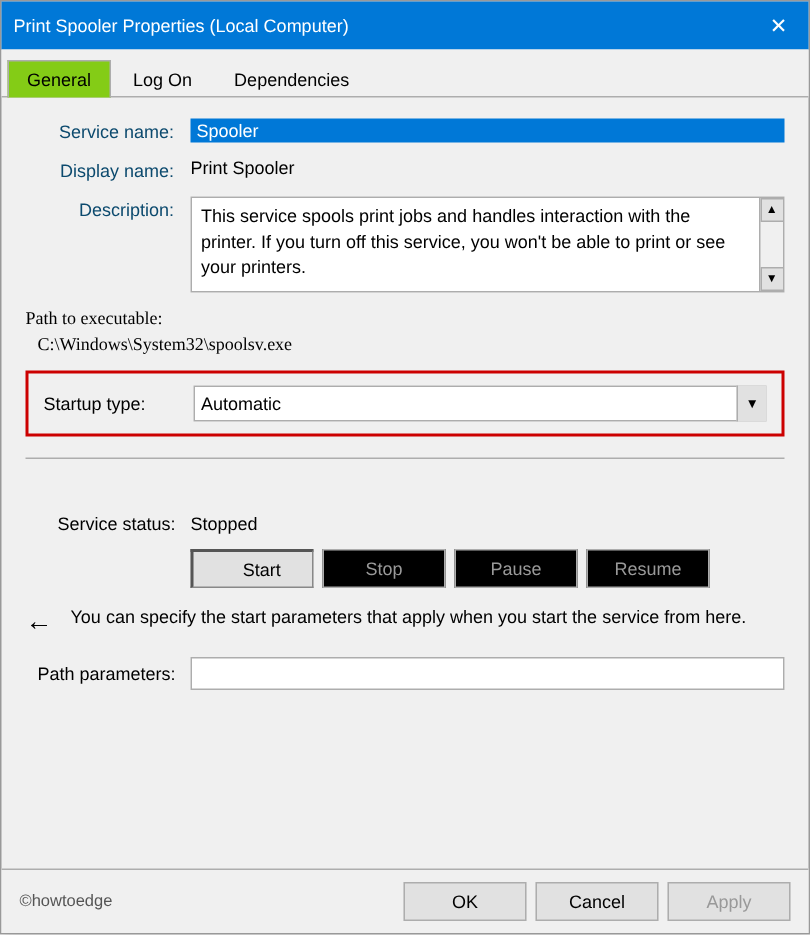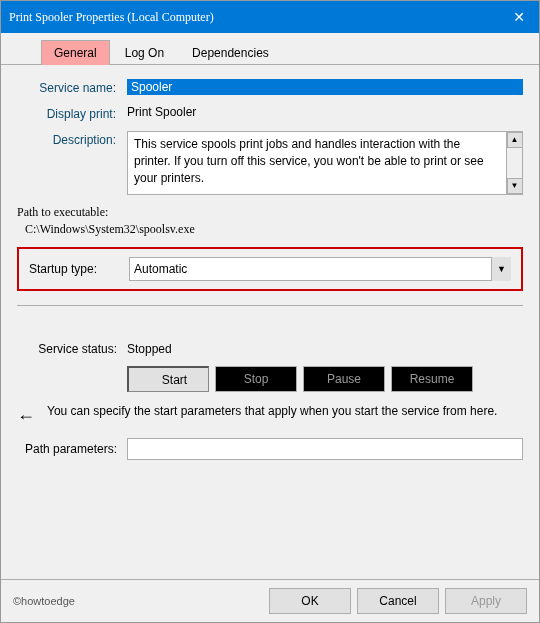--- a/index.html
+++ b/index.html
@@ -29,21 +29,20 @@
       display: flex;
       align-items: center;
       justify-content: space-between;
       padding: 6px 8px;
       height: 32px;
       flex-shrink: 0;
     }
     .title-bar-text {
       font-size: 12px;
       font-weight: normal;
-      font-family: Liberation Serif, serif;
     }
     .title-bar-close {
       width: 24px;
       height: 24px;
       background: transparent;
       border: none;
       color: white;
       font-size: 14px;
       cursor: pointer;
       display: flex;
@@ -63,25 +62,24 @@
       cursor: pointer;
       border: 1px solid transparent;
       border-bottom: none;
       background: transparent;
       font-size: 12px;
       margin-right: 2px;
       position: relative;
       bottom: -1px;
     }
     .tab.active {
-      background: #fca5a5;
+      background: #84cc16;
       border-color: #adadad;
       border-bottom-color: #f0f0f0;
       z-index: 1;
-      margin-left: 36px;
     }
     .content {
       padding: 14px 16px;
       flex: 1;
       overflow: hidden;
     }
     .field-row {
       display: flex;
       align-items: flex-start;
       margin-bottom: 10px;
@@ -315,21 +313,21 @@
   </div>
 
   <div class="content">
 
     <div class="field-row">
       <span class="field-label">Service name:</span>
       <span class="field-value service-name-value">Spooler</span>
     </div>
 
     <div class="field-row">
-      <span class="field-label">Display print:</span>
+      <span class="field-label">Display name:</span>
       <span class="field-value">Print Spooler</span>
     </div>
 
     <div class="field-row">
       <span class="field-label">Description:</span>
       <div class="description-box">
         <div style="padding-right:18px;">This service spools print jobs and handles interaction with the printer.  If you turn off this service, you won't be able to print or see your printers.</div>
         <div class="description-scrollbar">
           <div class="scroll-btn">▲</div>
           <div class="scroll-track"></div>

